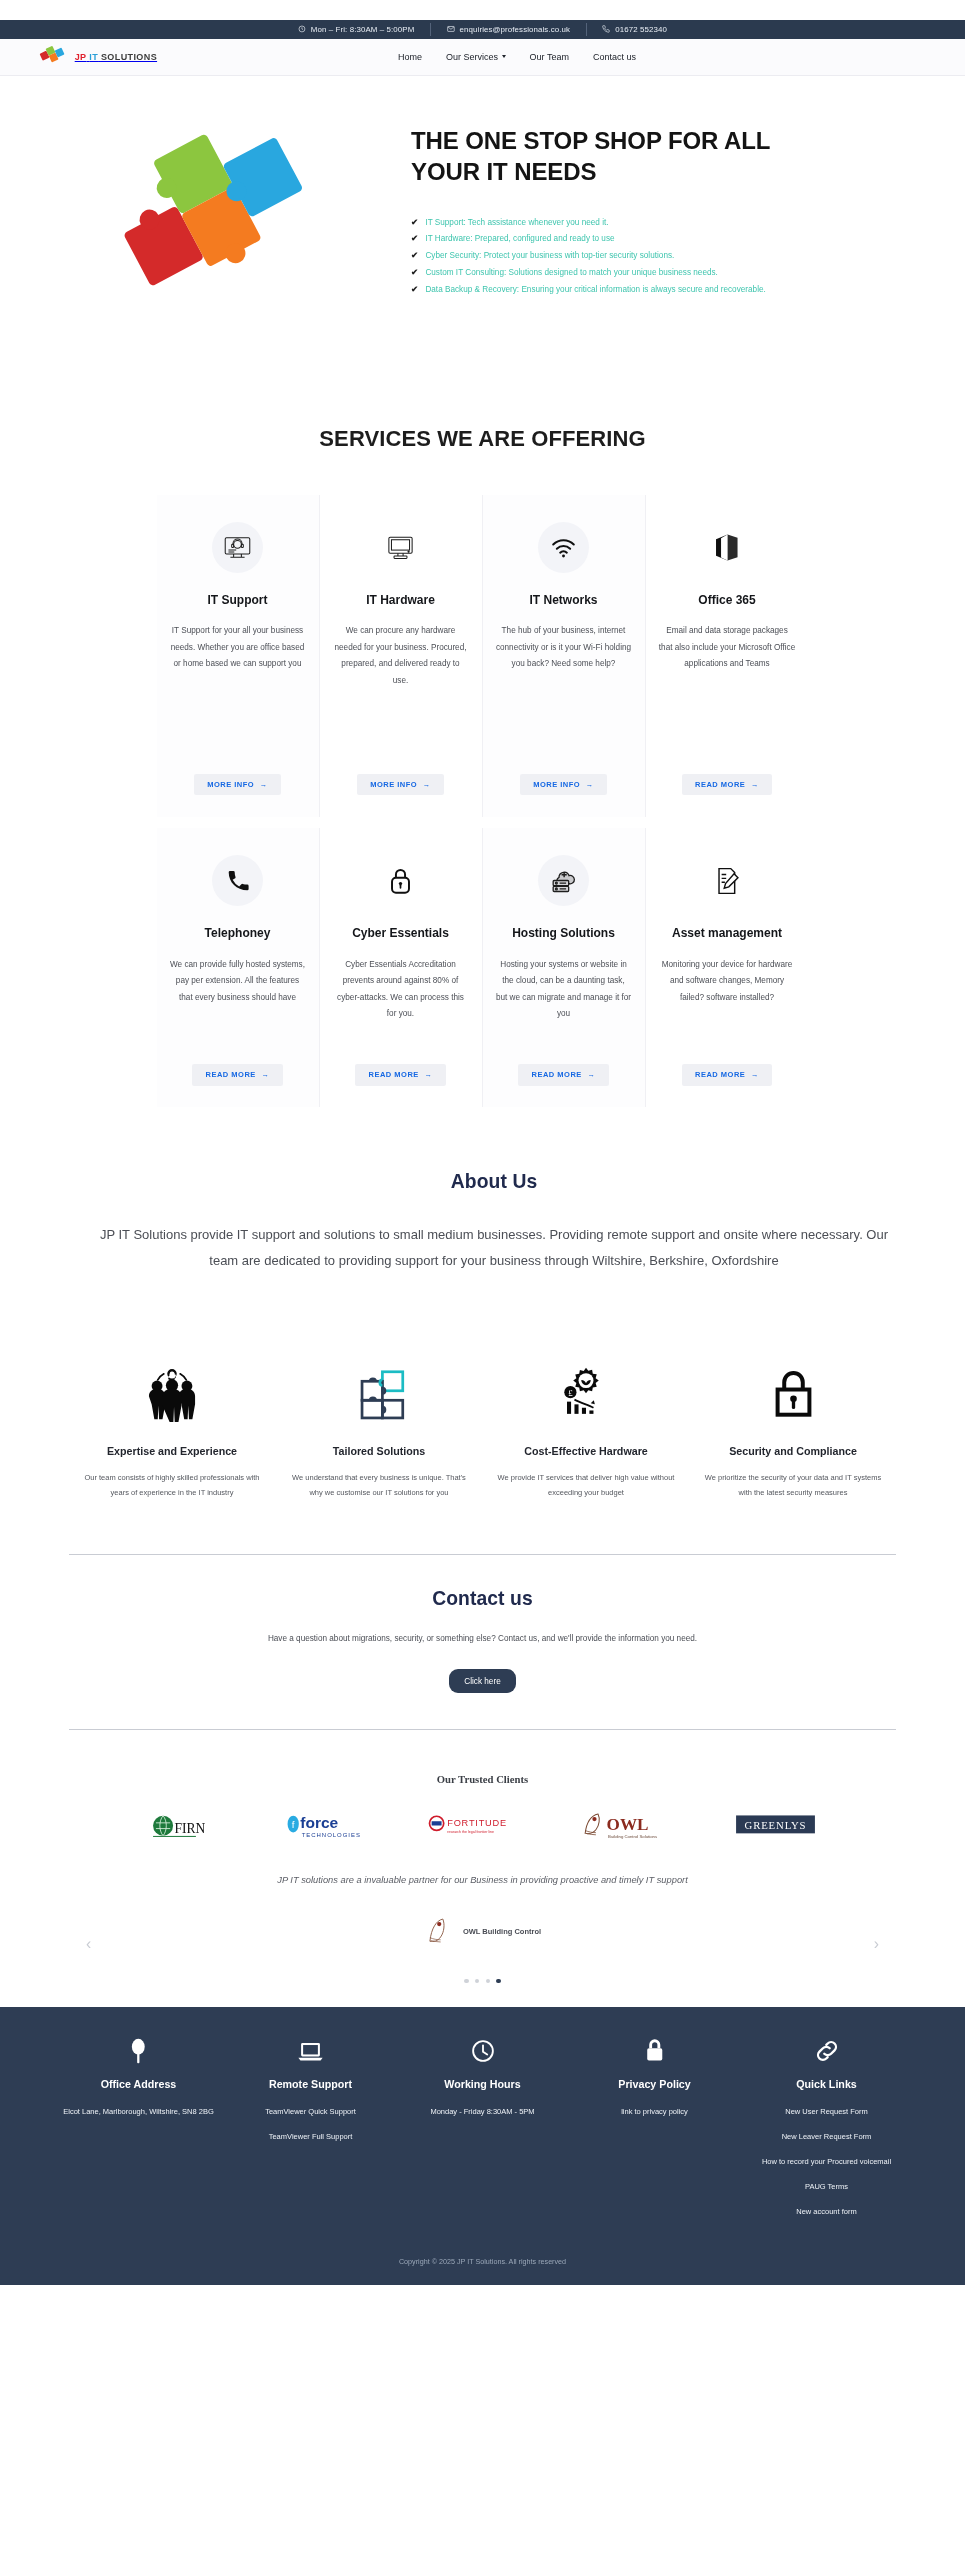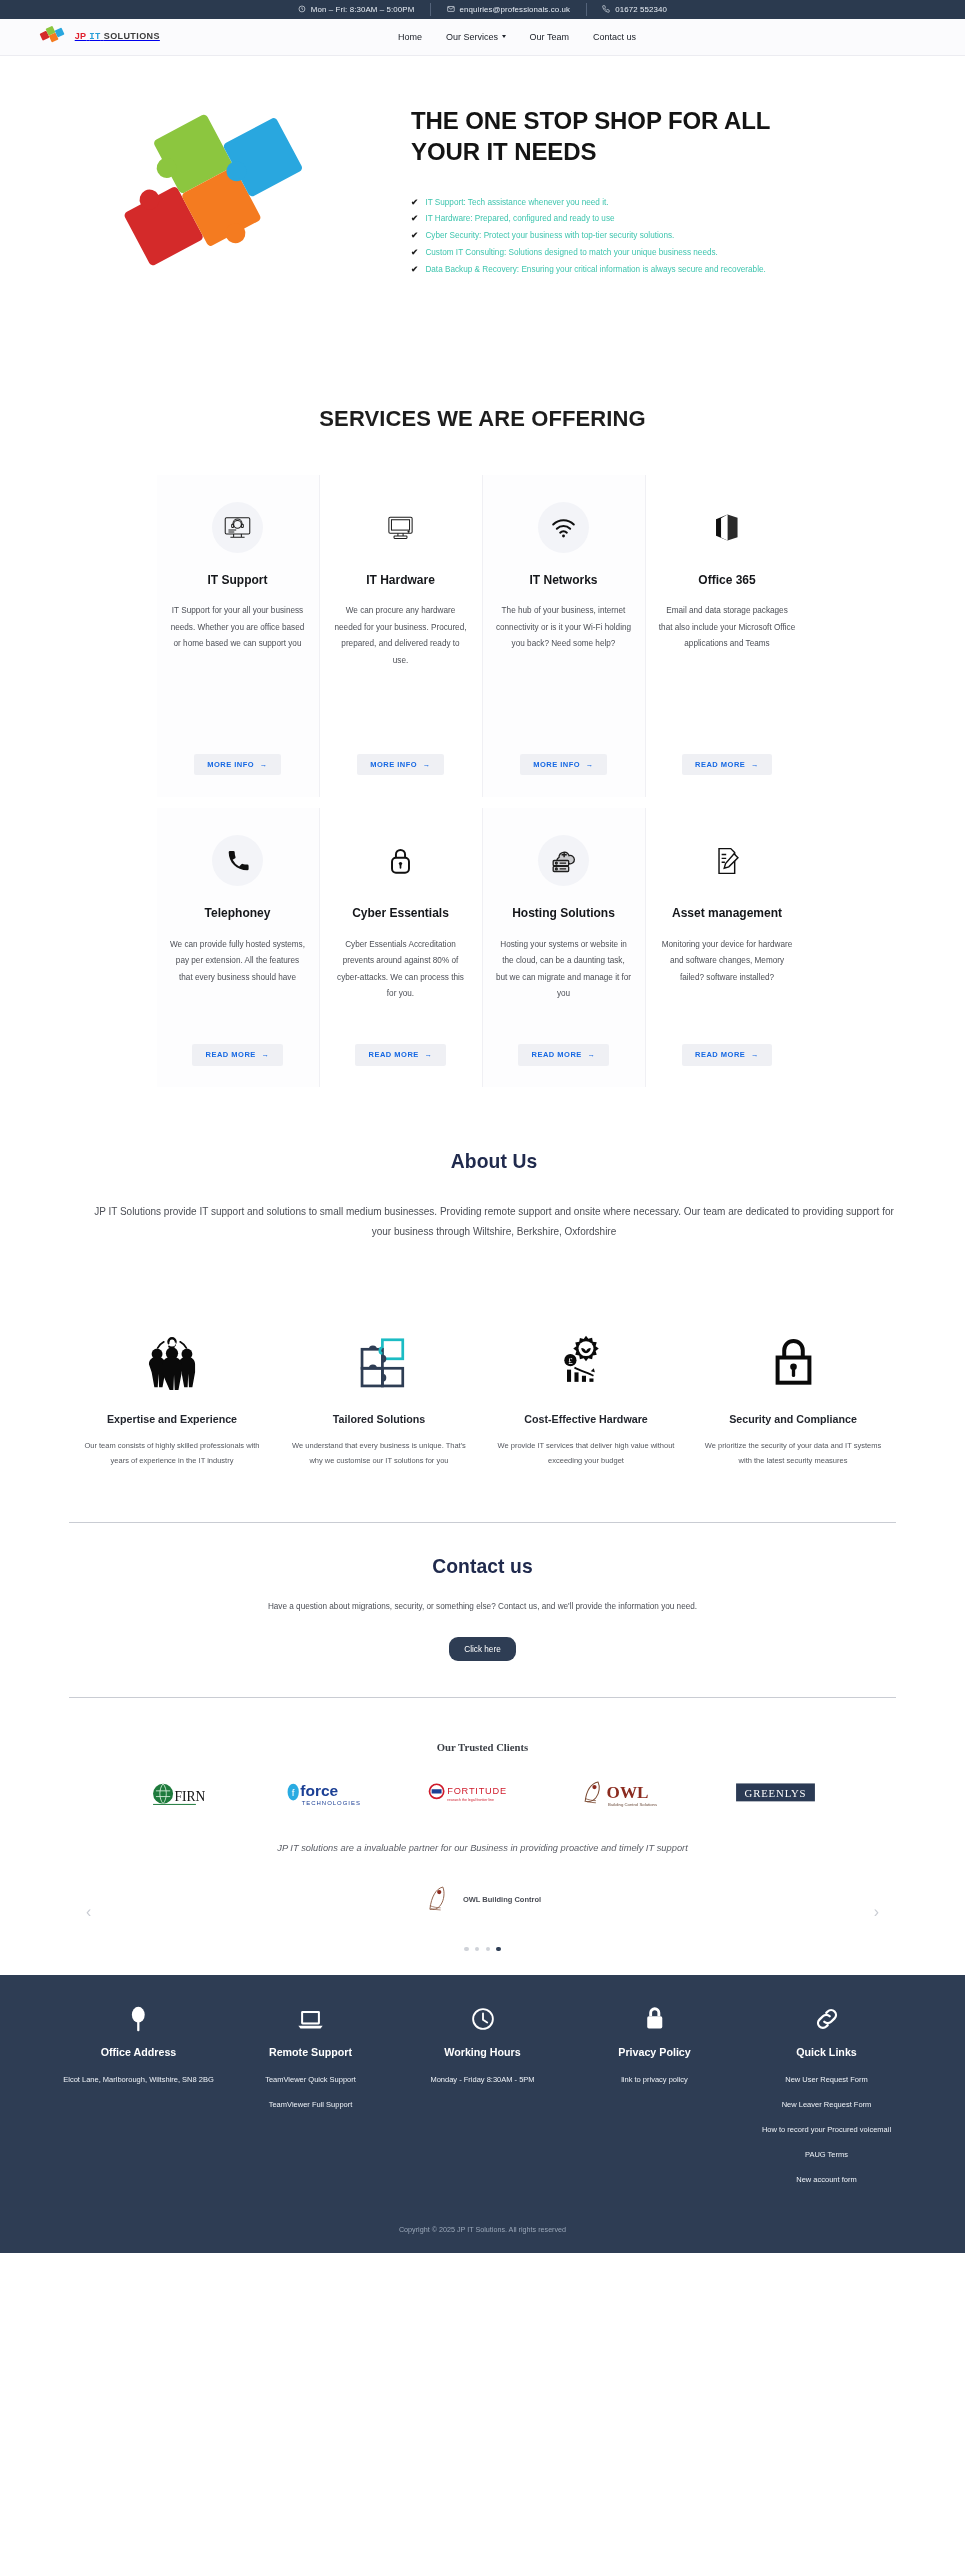--- a/index.html
+++ b/index.html
@@ -3,21 +3,21 @@
 <meta charset="utf-8">
 <style>
   * { box-sizing: border-box; margin: 0; padding: 0; }
   html, body { width: 965px; }
   body {
     font-family: "Liberation Sans", sans-serif;
     background: #ffffff;
     color: #222;
     -webkit-font-smoothing: antialiased;
   }
-  .page { width: 965px; position: relative; overflow: hidden; background:#fff; }
+  .page { width: 965px; position: relative; overflow: hidden; background:#fff;margin-top:20px; }
 
   
   .topbar {
     height: 18.6px;
     background: #2b3a4f;
     color: #e9eef5;
     display: flex;
     align-items: center;
     justify-content: center;
     gap: 0;
@@ -40,21 +40,21 @@
     background: #fbfbfd;
     border-bottom: 0.7px solid #ececf1;
     display: flex;
     align-items: center;
     padding: 0 39px;
   }
   .brand { display: flex; align-items: center; gap: 5.7px; }
   .brand-logo { width: 30px; height: 23px; position: relative; }
   .brand-text { font-size: 9px; font-weight: 700; letter-spacing: 0.4px; white-space: nowrap; }
   .brand-text .t-jp { color: #e0202d; }
-  .brand-text .t-it { color: #2a9fd8; font-family: Liberation Mono, monospace; }
+  .brand-text .t-it { color: #2a9fd8; }
   .brand-text .t-sol { color: #3c3c3c; }
   .nav {
     margin-left: auto;
     display: flex; align-items: center; gap: 24px;
     font-size: 9px; color: #20242c;
     padding-right: 290px;
   }
   .nav a { color: #20242c; text-decoration: none; display: flex; align-items: center; gap: 3.6px; }
   .caret { width: 0; height: 0; border-left: 2.9px solid transparent; border-right: 2.9px solid transparent; border-top: 3.6px solid #20242c; display:inline-block; }
 
@@ -145,21 +145,21 @@
   .cards-row.row2 .card { min-height: 279px; }
 
   
   .about { padding: 64px 16px 0 39px; text-align: center; }
   .section-title-navy {
     font-size: 19.3px; font-weight: 800; color: #202a4d;
     font-stretch: condensed; letter-spacing: 0.1px;
   }
   .about-text {
     margin: 29px auto 0 auto; max-width: 815px;
-    font-size: 10px; line-height: 2.0; color: #4b4e55; text-align: center;
+    font-size: 13px; line-height: 2.0; color: #4b4e55; text-align: center;
   }
 
   
   .why { padding: 43px 39px 0 39px; text-align: center; }
   .why-row { display: flex; justify-content: center; gap: 0; margin-top: 43px; }
   .why-col { width: 207px; padding: 0 10px; text-align: center; }
   .why-icon { height: 66px; display:flex; align-items:center; justify-content:center; margin-bottom: 18.6px; }
   .why-title { font-size: 10.7px; font-weight: 700; color: #23262e; margin-bottom: 14.3px; }
   .why-desc { font-size: 7.5px; line-height: 1.95; color: #55585f; }
 

